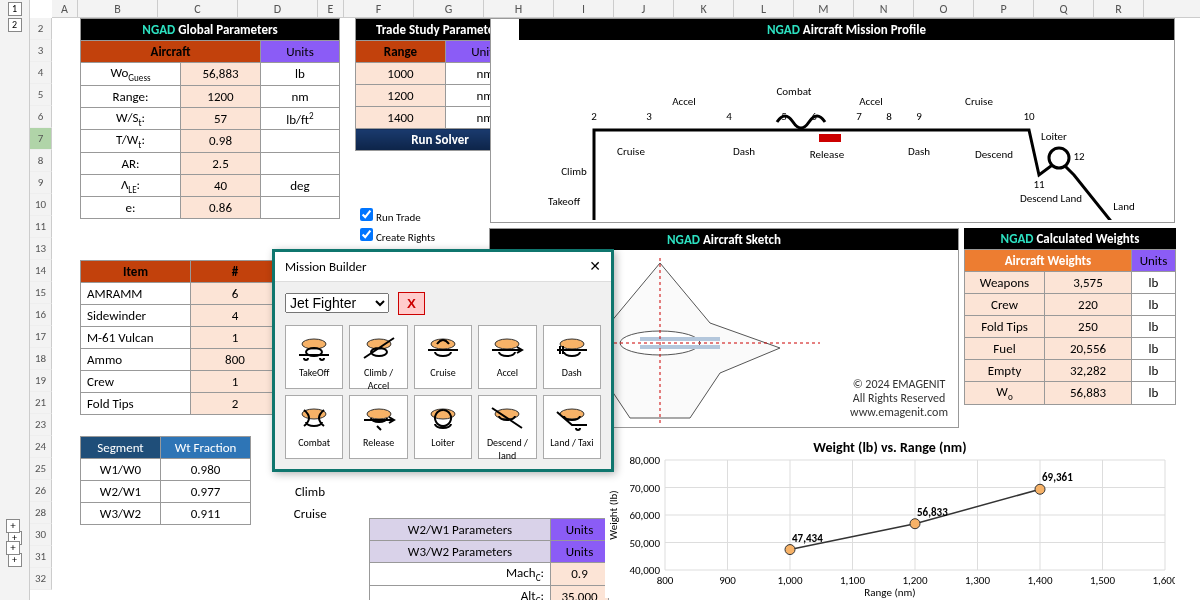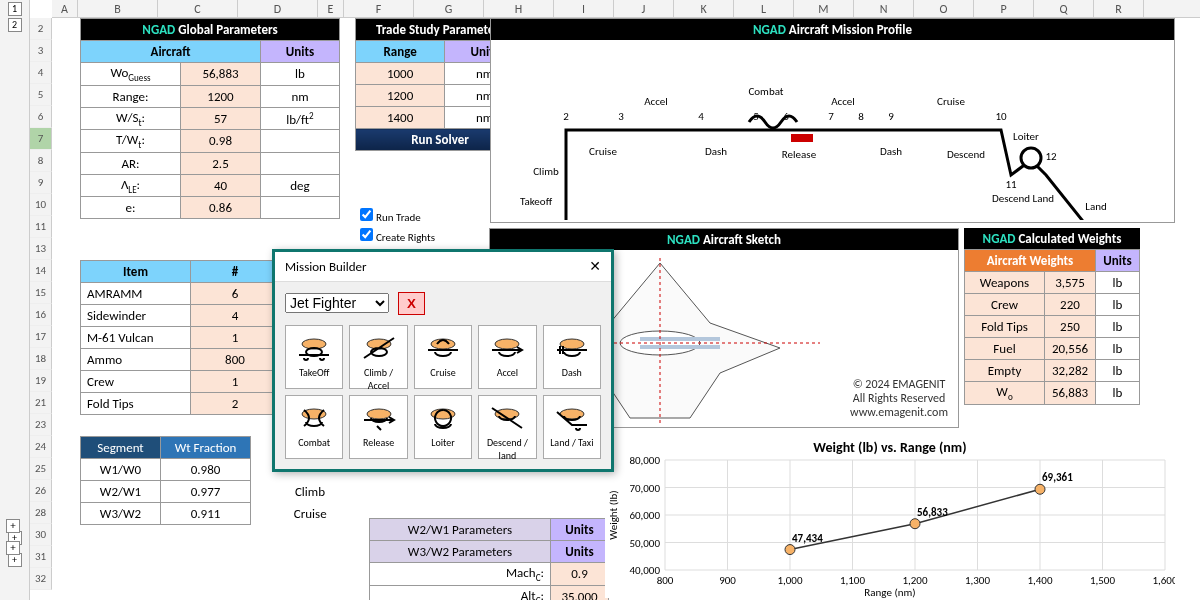--- a/index.html
+++ b/index.html
@@ -7,44 +7,44 @@
 .col-letters { position: absolute; top: 0; left: 52px; right: 0; height: 18px; background: #f3f3f3; border-bottom: 1px solid #ccc; display: flex; }
 .col-letters div { border-right: 1px solid #ccc; text-align: center; font-size: 12px; color: #555; line-height: 18px; }
 .row-nums { position: absolute; top: 18px; left: 30px; width: 22px; }
 .row-nums div { height: 22px; border-bottom: 1px solid #eee; border-right: 1px solid #ccc; text-align: center; font-size: 11px; color: #555; line-height: 22px; background: #f3f3f3; }
 .row-nums div.sel { background: #b0d4a8; }
 .outline-col { position: absolute; top: 0; left: 0; width: 30px; height: 600px; background: #f3f3f3; border-right: 1px solid #ccc; }
 .outline-col .boxbtn { width: 14px; height: 14px; border: 1px solid #888; background: #fff; font-size: 10px; line-height: 12px; text-align: center; margin: 2px auto; }
 .sheet { position: absolute; top: 18px; left: 52px; right: 0; bottom: 0; }
 .hdr-black { background: #000; color: #fff; text-align: center; font-weight: bold; padding: 3px; }
 .hdr-black .accent { color: #2de0c0; }
-.row-hdr { background: #7dd3fc; text-align: center; font-weight: bold; }
-.units-hdr { background: #c4b5fd; text-align: center; font-weight: bold; }
+.row-hdr { background: #c2410c; text-align: center; font-weight: bold; }
+.units-hdr { background: #8b5cf6; text-align: center; font-weight: normal; }
 .pink { background: #fce4d6; }
 .lav { background: #d9d2e9; }
 .orange-hdr { background: #ed7d31; color: #fff; text-align: center; font-weight: bold; }
 .tbl { position: absolute; border-collapse: collapse; }
 .tbl td, .tbl th { border: 1px solid #999; padding: 2px 6px; height: 22px; }
 .center { text-align: center; }
 .right { text-align: right; }
 .btn-solver { background: linear-gradient(#1a3a6e, #0d2448); color: #fff; text-align: center; padding: 8px; font-weight: bold; border: 1px solid #0a1830; cursor: pointer; }
 .chk { font-size: 11px; }
 .dialog { position: absolute; top: 249px; left: 272px; width: 342px; background: #f0f0f0; border: 3px solid #0f766e; box-shadow: 2px 2px 8px rgba(0,0,0,.3); z-index: 100; }
 .dialog .title { padding: 6px 10px; font-size: 13px; display: flex; justify-content: space-between; align-items: center; background: #fff; border-bottom: 1px solid #ddd; }
 .dialog .body { padding: 10px; }
 .dialog select { width: 104px; font-size: 14px; }
 .dialog .redx { background: #ffcccc; border: 1px solid #c00; color: #c00; font-weight: bold; padding: 3px 8px; margin-left: 6px; }
 .seg-grid { display: grid; grid-template-columns: repeat(5, 1fr); gap: 6px; margin-top: 10px; }
 .seg-btn { border: 1px solid #aaa; background: #fff; padding: 4px 2px 2px; text-align: center; cursor: pointer; height: 64px; }
 .seg-btn svg { width: 42px; height: 34px; display: block; margin: 0 auto; }
 .seg-btn .lbl { font-size: 10px; margin-top: 2px; }
-.mission-panel { position: absolute; top: 18px; left: 490px; width: 685px; height: 205px; border: 1px solid #999; background: #fff; }
+.mission-panel { position: absolute; top: 18px; left: 490px; width: 685px; height: 205px; border: 1px solid #999; background: #fff; padding-left: 28px; }
 .mission-panel .title { background: #000; color: #fff; text-align: center; padding: 3px; font-weight: bold; }
 .sketch-panel { position: absolute; top: 228px; left: 489px; width: 470px; height: 200px; border: 1px solid #999; background: #fff; }
-.weights-panel { position: absolute; top: 228px; left: 964px; width: 176px; }
+.weights-panel { position: absolute; top: 228px; left: 964px; width: 212px; }
 .chart-panel { position: absolute; top: 438px; left: 605px; width: 570px; height: 160px; background: #fff; }
 .expand-btn { position: absolute; width: 14px; height: 14px; border: 1px solid #888; background: #fff; font-size: 11px; line-height: 12px; text-align: center; }
 sub { font-size: 0.7em; }
 sup { font-size: 0.7em; }
 </style>
 </head>
 <body>
 
 <div class="outline-col">
   <div class="boxbtn">1</div>

